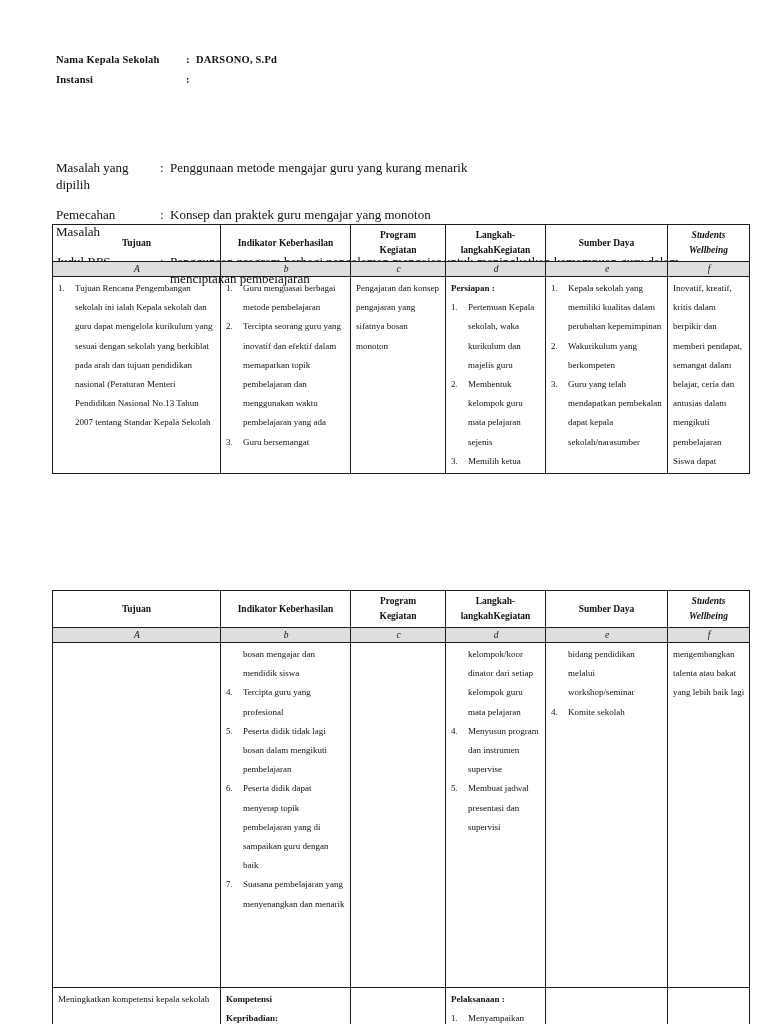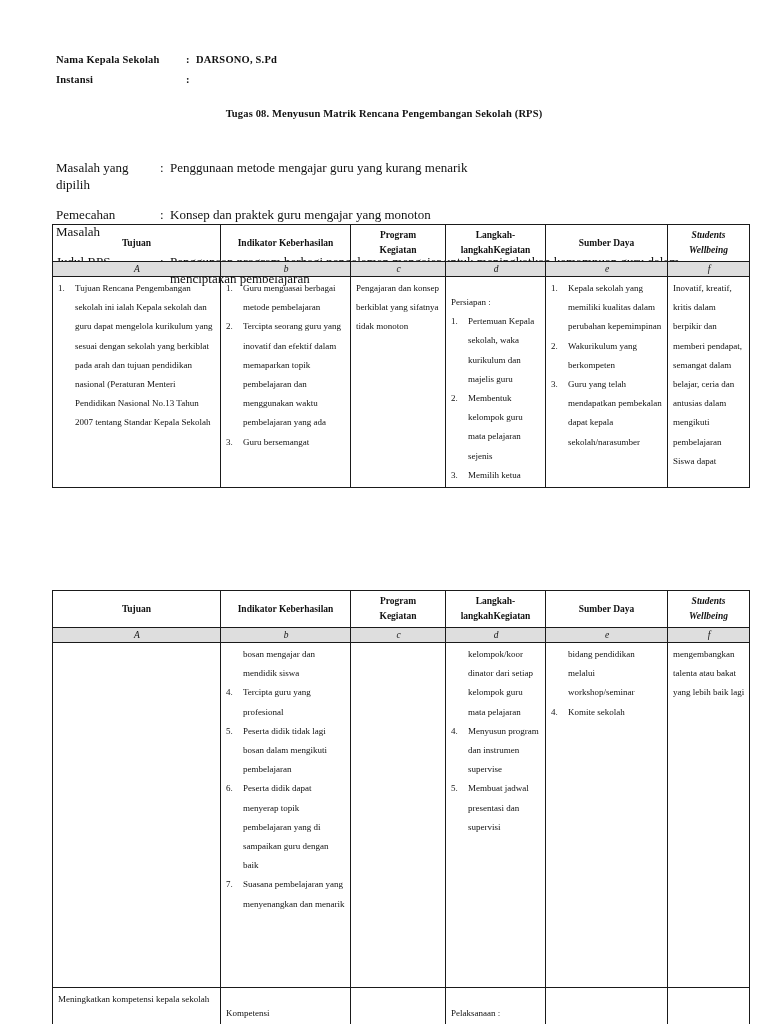--- a/index.html
+++ b/index.html
@@ -136,24 +136,23 @@
     font-size: 9px;
   }
   ol.num > li > .mk {
     position: absolute;
     left: 0;
     top: 0;
     width: 13px;
     text-align: left;
   }
   .bold-lead {
-    font-weight: normal;
+    font-weight: bold;
     line-height: 19.2px;
     display: block;
-    margin-top: 14px;
   }
   .hang {
     padding-left: 17px;
     line-height: 19.2px;
   }
 
   
   #table-one { left: 52px; top: 224px; }
   
   #table-two { left: 52px; top: 590px; }
@@ -168,21 +167,20 @@
       <span class="ident-label">Nama Kepala Sekolah</span>
       <span class="ident-colon">:</span>
       <span class="ident-value">DARSONO, S.Pd</span>
     </div>
     <div class="ident-row">
       <span class="ident-label">Instansi</span>
       <span class="ident-colon">:</span>
     </div>
   </div>
 
-  <div class="doc-title">Tugas 08. Menyusun Matrik Rencana Pengembangan Sekolah (RPS)</div>
 
   <div class="meta">
     <div class="meta-row">
       <span class="meta-label">Masalah yang dipilih</span>
       <span class="meta-colon">:</span>
       <span class="meta-value">Penggunaan metode mengajar guru yang kurang menarik</span>
     </div>
     <div class="meta-row">
       <span class="meta-label">Pemecahan Masalah</span>
       <span class="meta-colon">:</span>
@@ -254,21 +252,21 @@
               <span>Tercipta seorang guru yang inovatif dan efektif dalam memaparkan topik pembelajaran dan menggunakan waktu pembelajaran yang ada</span>
             </li>
             <li>
               <span class="mk">3.</span>
               <span>Guru bersemangat</span>
             </li>
           </ol>
         </td>
 
         <td>
-          <div class="cell-text">Pengajaran dan konsep berkiblat yang sifatnya tidak monoton</div>
+          <div class="cell-text">Pengajaran dan konsep pengajaran yang sifatnya bosan monoton</div>
         </td>
 
         <td>
           <span class="bold-lead">Persiapan :</span>
           <ol class="num">
             <li>
               <span class="mk">1.</span>
               <span>Pertemuan Kepala sekolah, waka kurikulum dan majelis guru</span>
             </li>
             <li>

